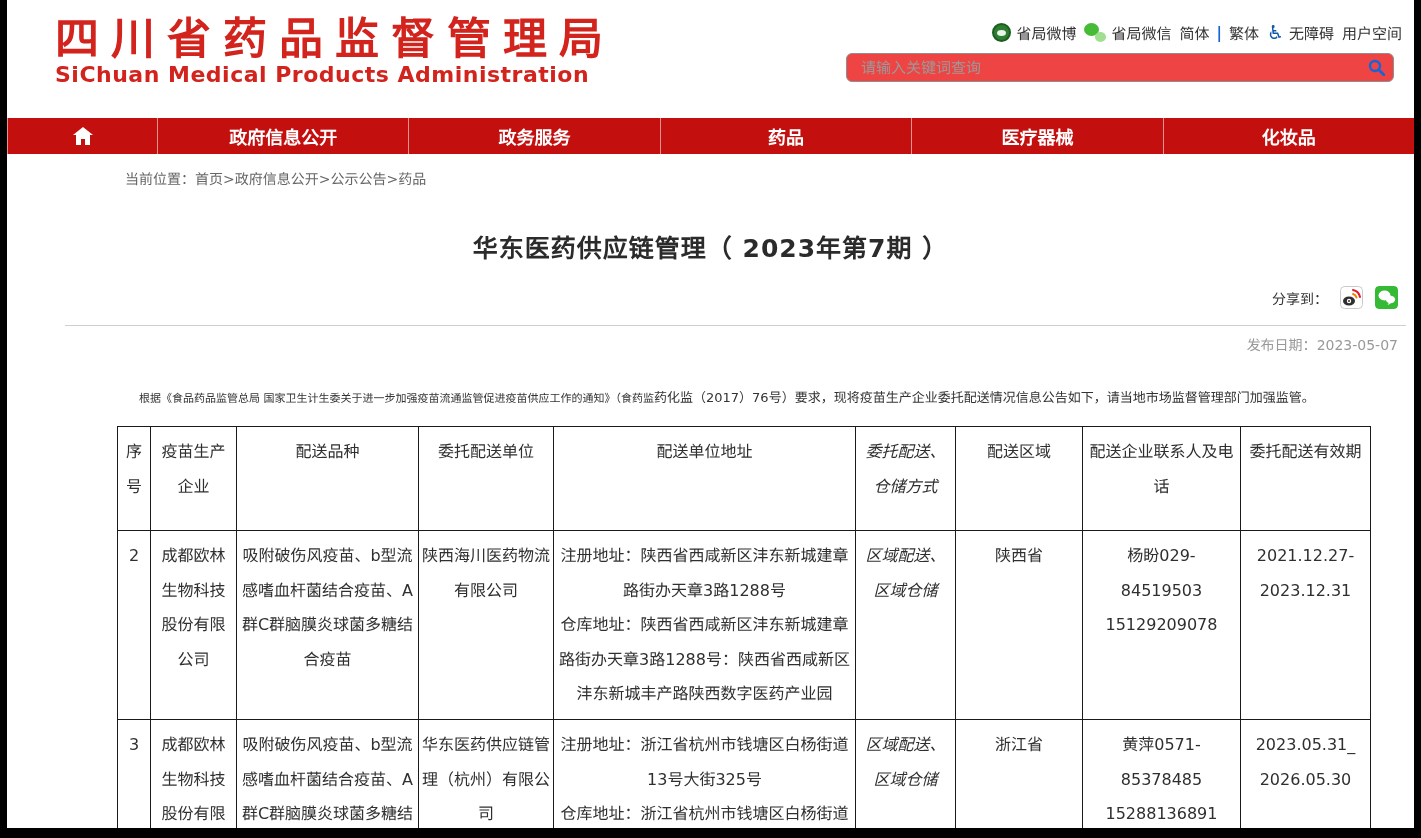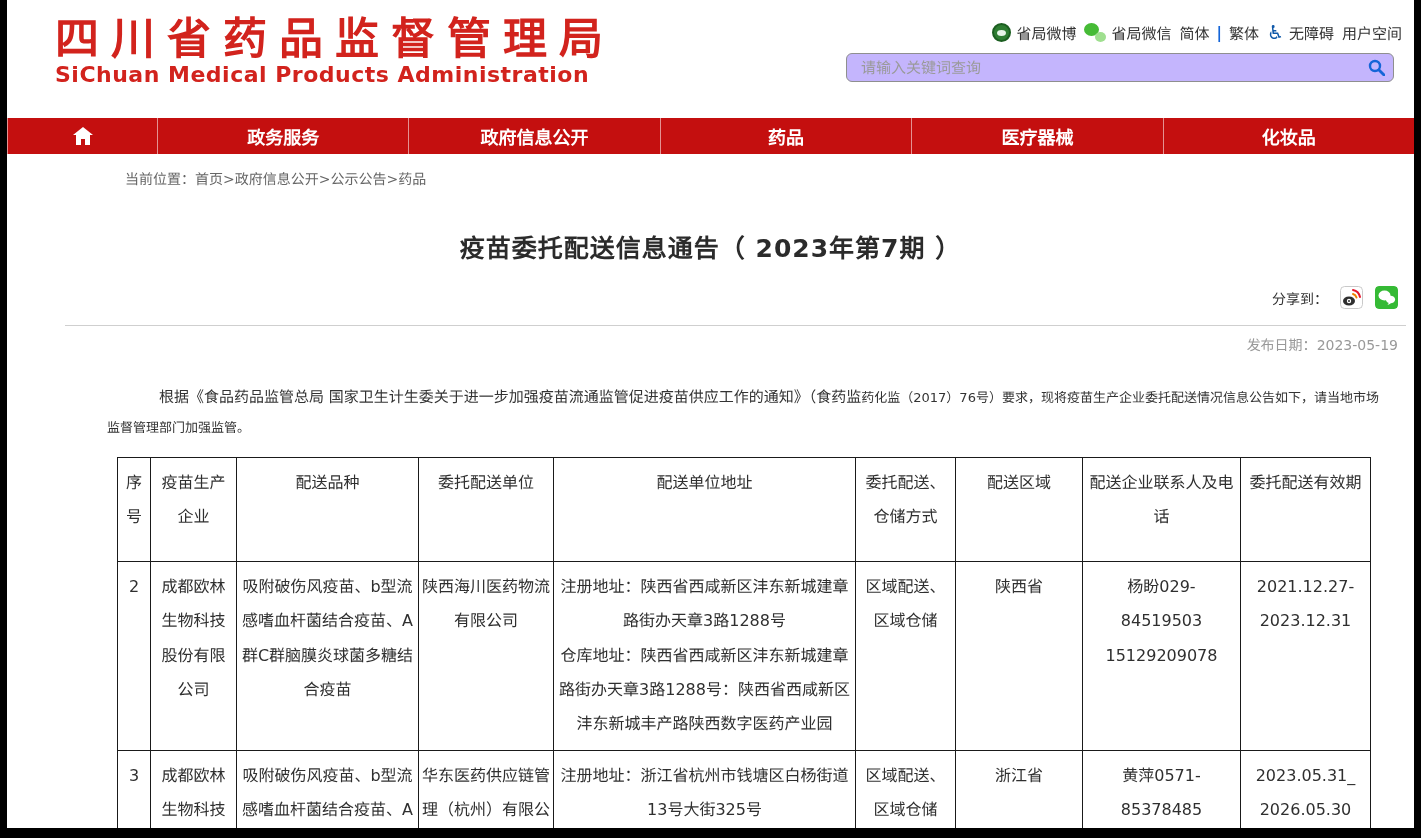--- a/index.html
+++ b/index.html
@@ -75,21 +75,21 @@
     position: absolute; right: 0; bottom: 0;
     width: 11px; height: 10px; border-radius: 50%;
     background: #9fdf8f;
   }
   .icon-access { color: #1059a9; font-size: 19px; line-height: 1; }
   .search-box {
     display: flex; align-items: center;
     width: 548px; height: 29px;
     border: 1px solid #8f8f8f;
     border-radius: 6px;
-    background: #c4b5fd;
+    background: #ef4444;
     padding: 0 8px 0 14px;
   }
   .search-box input {
     flex: 1; border: none; outline: none;
     font-size: 15px; color: #333;
     font-family: inherit;
     background: transparent;
   }
   .search-box input::placeholder { color: #9a9a9a; }
   .search-btn { background: none; border: none; cursor: pointer; line-height: 0; }
@@ -141,21 +141,21 @@
     margin: 8px 16px 0 0;
     text-align: right;
     font-size: 14px; color: #999;
   }
   .intro {
     margin: 28px 26px 0 100px;
     line-height: 1.9;
     color: #333;
     text-indent: 2em;
   }
-  .intro .big { font-size: 15px; margin-left: 20px; }
+  .intro .big { font-size: 11px; }
   .intro .small { font-size: 13px; }
 
   
   .notice-table {
     margin: 14px 0 0 110px;
     border-collapse: collapse;
     table-layout: fixed;
     width: 1250px;
     font-size: 16px;
     color: #2f2f2f;
@@ -171,21 +171,21 @@
     font-weight: normal;
   }
   .notice-table thead tr { height: 104px; }
   .notice-table tbody tr.r0 { height: 158px; }
   .notice-table tbody tr.r1 { height: 150px; }
   .c0 { width: 33px; }
   .c1 { width: 86px; }
   .c2 { width: 182px; }
   .c3 { width: 135px; }
   .c4 { width: 302px; }
-  .c5 { width: 100px; }
+  .c5 { width: 100px; font-style: italic; }
   .c6 { width: 127px; }
   .c7 { width: 158px; }
   .c8 { width: 130px; }
 </style>
 </head>
 <body>
 
 <div class="page">
 
   <header class="site-header">
@@ -232,33 +232,33 @@
       </div>
     </div>
   </header>
 
   <nav class="main-nav">
     <a class="nav-item nav-home">
       <svg width="22" height="20" viewBox="0 0 22 20">
         <path d="M11 1 L21 9 H18 V19 H13 V13 H9 V19 H4 V9 H1 Z" fill="#fff"></path>
       </svg>
     </a>
+    <a class="nav-item">政府信息公开</a>
     <a class="nav-item">政务服务</a>
-    <a class="nav-item">政府信息公开</a>
     <a class="nav-item">药品</a>
     <a class="nav-item">医疗器械</a>
     <a class="nav-item">化妆品</a>
   </nav>
 
   <div class="breadcrumb">
     <span>当前位置：</span><span class="path">首页&gt;政府信息公开&gt;公示公告&gt;药品</span>
   </div>
 
   <main>
-    <h1 class="article-title">疫苗委托配送信息通告（ 2023年第7期 ）</h1>
+    <h1 class="article-title">华东医药供应链管理（ 2023年第7期 ）</h1>
 
     <div class="share-row">
       <span>分享到：</span>
       <svg class="share-icon" viewBox="0 0 23 23">
         <rect x="0.5" y="0.5" width="22" height="22" rx="4" fill="#fff" stroke="#c9c9c9"></rect>
         <path d="M13 4 a 9 9 0 0 1 7 7" fill="none" stroke="#e6162d" stroke-width="2" stroke-linecap="round"></path>
         <path d="M13 8 a 5 5 0 0 1 3.5 3.5" fill="none" stroke="#f08300" stroke-width="2" stroke-linecap="round"></path>
         <ellipse cx="9" cy="15" rx="6" ry="4.6" fill="#2f2f2f"></ellipse>
         <circle cx="9" cy="15" r="2.2" fill="#fff"></circle>
         <circle cx="9" cy="15" r="1" fill="#2f2f2f"></circle>
@@ -267,21 +267,21 @@
         <rect width="23" height="23" rx="4" fill="#35ba35"></rect>
         <ellipse cx="9.5" cy="9.5" rx="6" ry="5" fill="#fff"></ellipse>
         <ellipse cx="15.5" cy="13.5" rx="4.6" ry="3.8" fill="#fff"></ellipse>
         <path d="M14 16.5 l -1.5 2.5 l 3.4 -1.4 Z" fill="#fff"></path>
       </svg>
     </div>
 
     <hr class="content-divider">
 
     <div class="pub-date">
-      <span>发布日期：</span><span>2023-05-19</span>
+      <span>发布日期：</span><span>2023-05-07</span>
     </div>
 
     <p class="intro">
       <span class="big">根据《食品药品监管总局 国家卫生计生委关于进一步加强疫苗流通监管促进疫苗供应工作的通知》（食药监</span><span class="small">药化监（2017）76号）要求，现将疫苗生产企业委托配送情况信息公告如下，请当地市场监督管理部门加强监管。</span>
     </p>
 
     <table class="notice-table">
       <thead>
         <tr>
           <th class="c0">序号</th>

